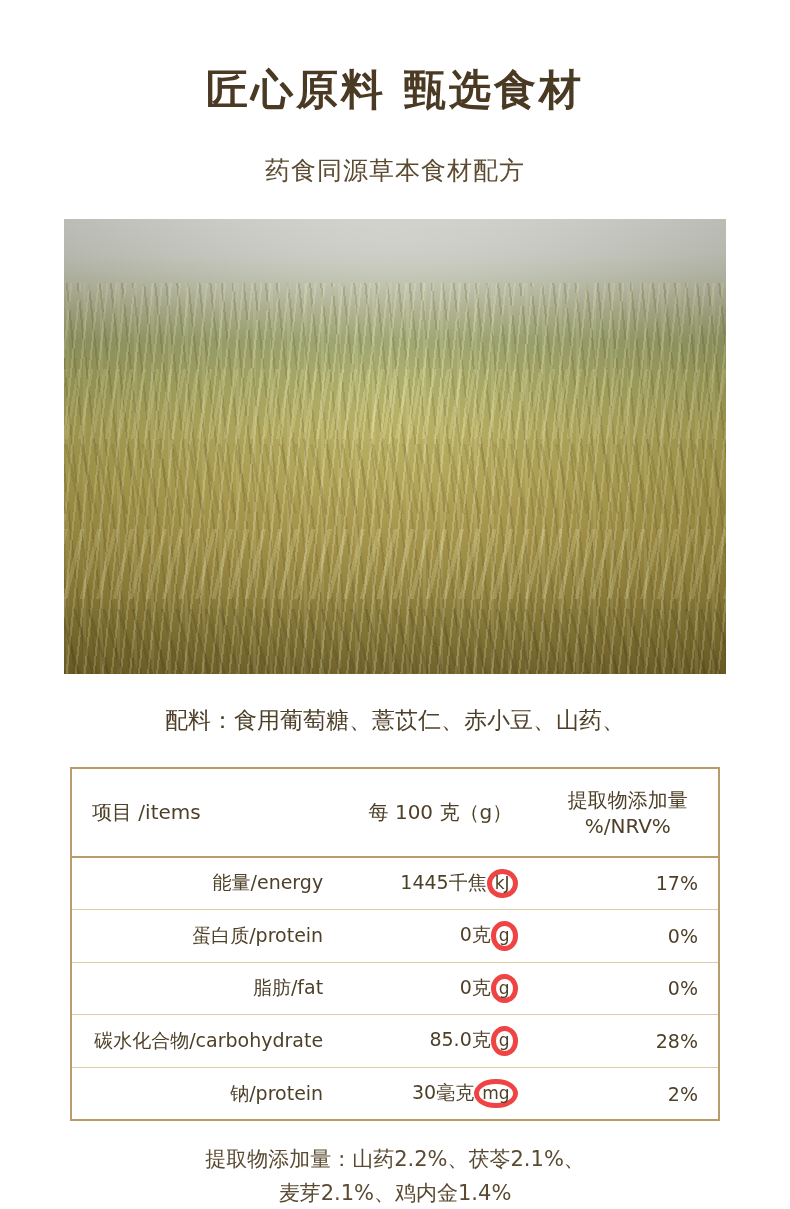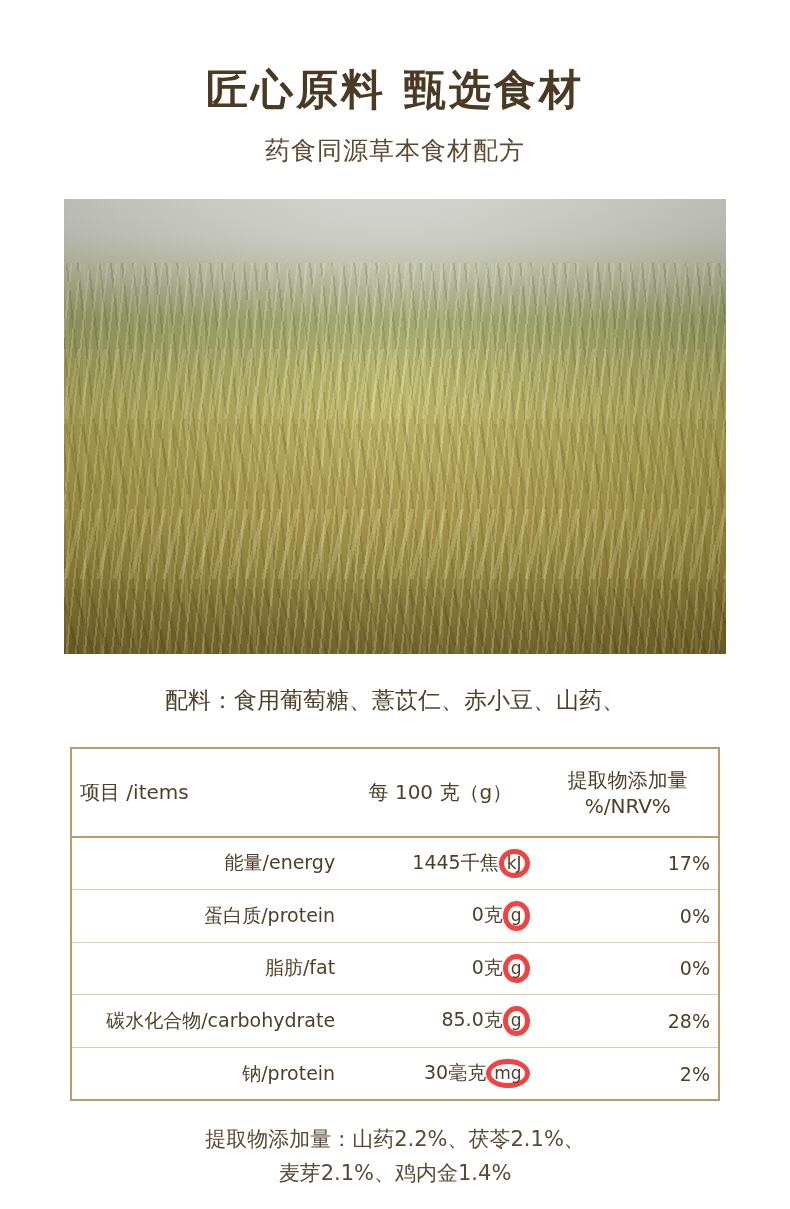--- a/index.html
+++ b/index.html
@@ -32,21 +32,21 @@
     letter-spacing: 3px;
     color: #4b3a23;
     line-height: 1.15;
     font-family: "DejaVu Sans", "Liberation Sans", sans-serif;
   }
   .title .gap {
     display: inline-block;
     width: 18px;
   }
   .subtitle {
-    margin-top: 20px;
+    margin-top: 40px;
     font-size: 25px;
     letter-spacing: 1px;
     color: #5c4a31;
     font-family: "DejaVu Sans", "Liberation Sans", sans-serif;
   }
 
   
   .hero {
     position: relative;
     width: 662px;
@@ -123,21 +123,21 @@
     margin: 26px auto 0 auto;
   }
   table.nutrition {
     width: 100%;
     border-collapse: collapse;
     border: 2px solid #b99c6b;
     font-family: "DejaVu Sans", "Liberation Sans", sans-serif;
   }
   table.nutrition th,
   table.nutrition td {
-    padding: 11px 8px;
+    padding: 11px 20px;
     font-weight: normal;
     color: #4e3f28;
   }
   table.nutrition thead th {
     font-size: 20px;
     padding-top: 18px;
     padding-bottom: 18px;
     border-bottom: 2px solid #b99c6b;
   }
   table.nutrition tbody td {

